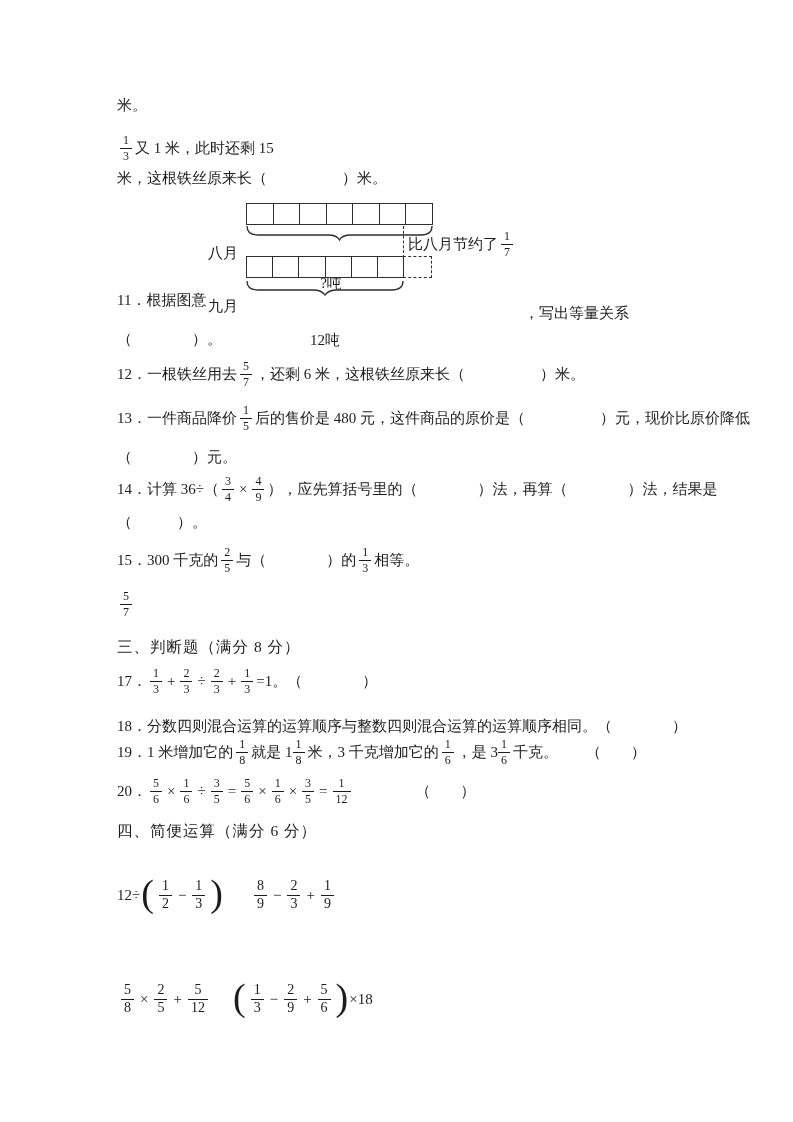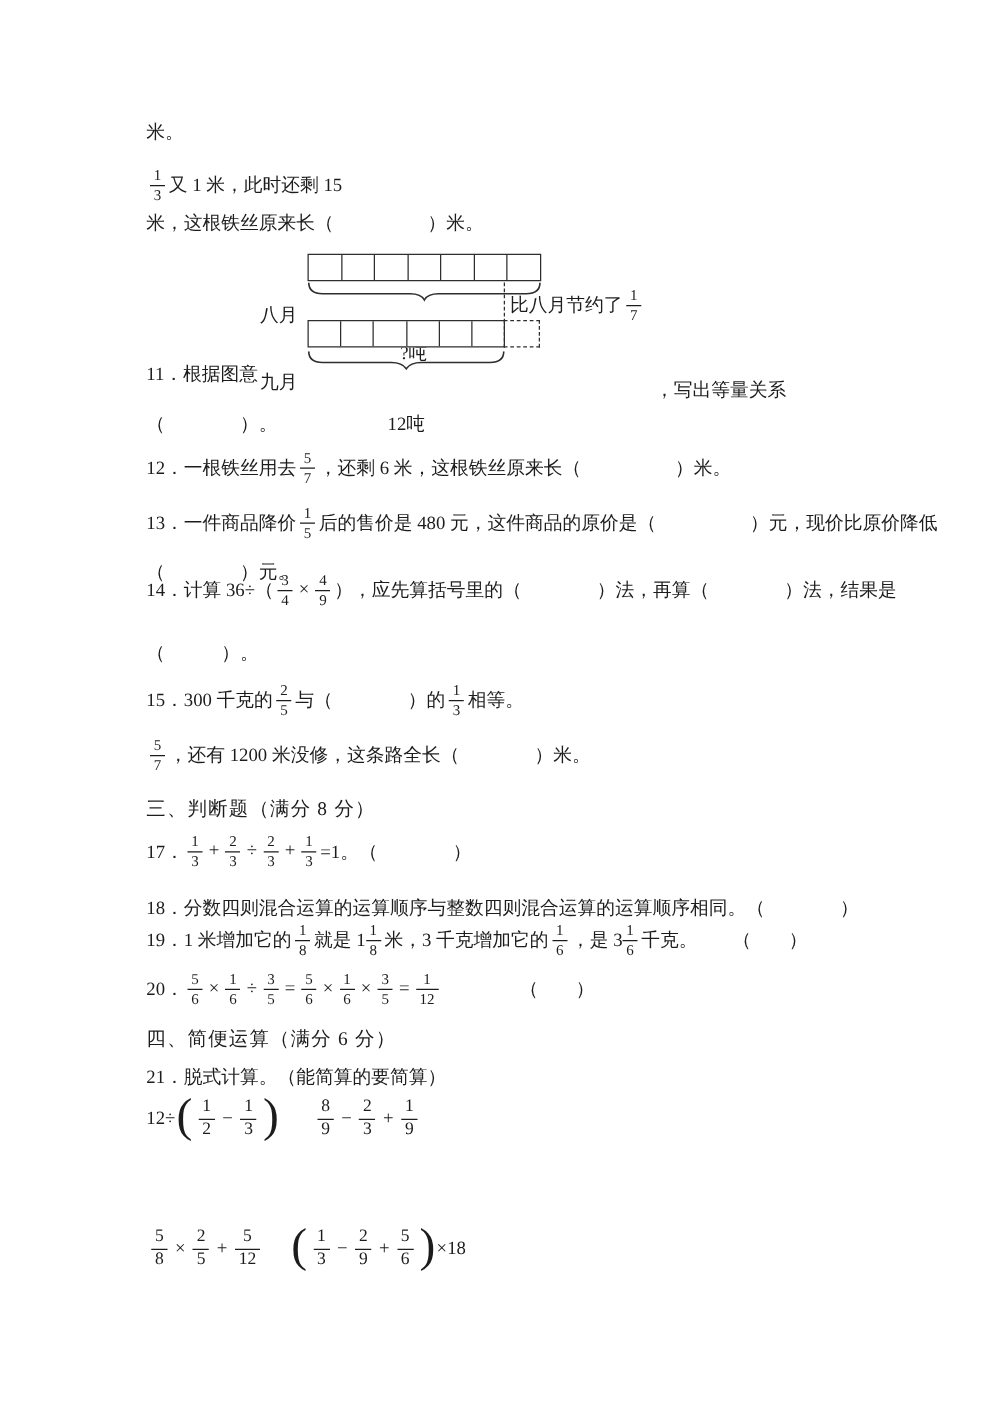--- a/index.html
+++ b/index.html
@@ -87,33 +87,33 @@
     <span>12．一根铁丝用去</span><span class="frac"><span class="num">5</span><span class="den">7</span></span><span>，还剩 6 米，这根铁丝原来长（　　　　　）米。</span>
   </div>
 
   <div class="line" style="top:398px">
     <span>13．一件商品降价</span><span class="frac"><span class="num">1</span><span class="den">5</span></span><span>后的售价是 480 元，这件商品的原价是（　　　　　）元，现价比原价降低</span>
   </div>
   <div class="line" style="top:437px">
     <span>（　　　　）元。</span>
   </div>
 
-  <div class="line" style="top:452px">
+  <div class="line" style="top:469px">
     <span>14．计算 36÷（</span><span class="frac"><span class="num">3</span><span class="den">4</span></span><span class="op">×</span><span class="frac"><span class="num">4</span><span class="den">9</span></span><span>），应先算括号里的（　　　　）法，再算（　　　　）法，结果是</span>
   </div>
   <div class="line" style="top:502px">
     <span>（　　　）。</span>
   </div>
 
   <div class="line" style="top:540px">
     <span>15．300 千克的</span><span class="frac"><span class="num">2</span><span class="den">5</span></span><span>与（　　　　）的</span><span class="frac"><span class="num">1</span><span class="den">3</span></span><span>相等。</span>
   </div>
 
   <div class="line" style="top:584px">
-    <span class="frac"><span class="num">5</span><span class="den">7</span></span><span>，还有 1200 米没修，这条路全长（　　　　）米。</span>
+    <span class="frac"><span class="num">5</span><span class="den">7</span></span>
   </div>
 
   <div class="line sec" style="top:627px">
     <span>三、判断题（满分 8 分）</span>
   </div>
 
   <div class="line" style="top:661px">
     <span>17．</span><span class="frac"><span class="num">1</span><span class="den">3</span></span><span class="op">+</span><span class="frac"><span class="num">2</span><span class="den">3</span></span><span class="op">÷</span><span class="frac"><span class="num">2</span><span class="den">3</span></span><span class="op">+</span><span class="frac"><span class="num">1</span><span class="den">3</span></span><span>=1。（　　　　）</span>
   </div>
 
@@ -126,23 +126,20 @@
   </div>
 
   <div class="line" style="top:771px">
     <span>20．</span><span class="frac"><span class="num">5</span><span class="den">6</span></span><span class="op">×</span><span class="frac"><span class="num">1</span><span class="den">6</span></span><span class="op">÷</span><span class="frac"><span class="num">3</span><span class="den">5</span></span><span class="op">=</span><span class="frac"><span class="num">5</span><span class="den">6</span></span><span class="op">×</span><span class="frac"><span class="num">1</span><span class="den">6</span></span><span class="op">×</span><span class="frac"><span class="num">3</span><span class="den">5</span></span><span class="op">=</span><span class="frac"><span class="num">1</span><span class="den">12</span></span><span style="margin-left:62px">（　　）</span>
   </div>
 
   <div class="line sec" style="top:811px">
     <span>四、简便运算（满分 6 分）</span>
   </div>
 
-  <div class="line" style="top:841px">
-    <span>21．脱式计算。（能简算的要简算）</span>
-  </div>
 
   <div class="exline" style="left:117px;top:867px">
     <span>12÷</span><span class="bp">(</span><span class="frac lg"><span class="num">1</span><span class="den">2</span></span><span class="op">−</span><span class="frac lg"><span class="num">1</span><span class="den">3</span></span><span class="bp">)</span>
   </div>
   <div class="exline" style="left:250px;top:867px">
     <span class="frac lg"><span class="num">8</span><span class="den">9</span></span><span class="op">−</span><span class="frac lg"><span class="num">2</span><span class="den">3</span></span><span class="op">+</span><span class="frac lg"><span class="num">1</span><span class="den">9</span></span>
   </div>
 
   <div class="exline" style="left:117px;top:971px">
     <span class="frac lg"><span class="num">5</span><span class="den">8</span></span><span class="op">×</span><span class="frac lg"><span class="num">2</span><span class="den">5</span></span><span class="op">+</span><span class="frac lg"><span class="num">5</span><span class="den">12</span></span>

